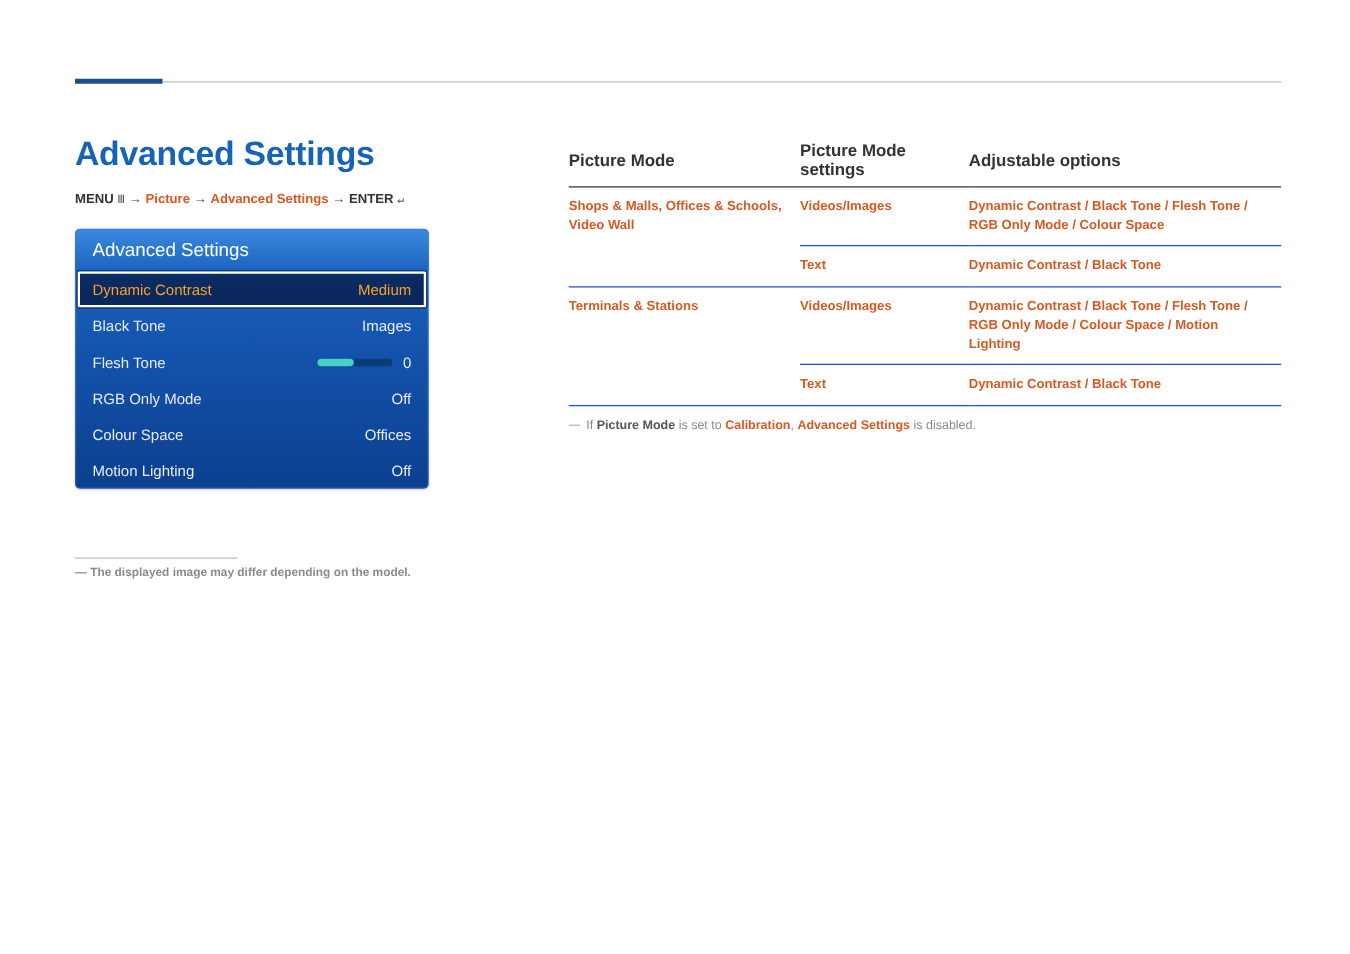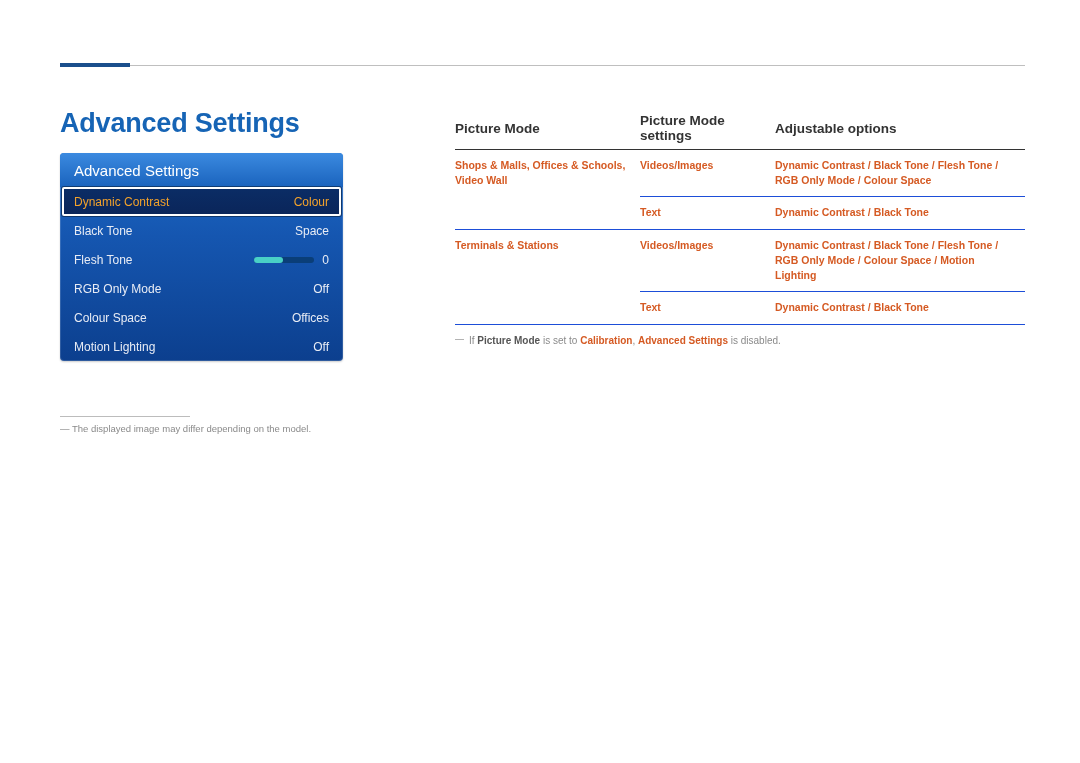--- a/index.html
+++ b/index.html
@@ -117,20 +117,21 @@
   .footnote-hr {
     width: 130px;
     border: none;
     border-top: 1px solid #bcbcbc;
     margin-top: 55px;
     margin-bottom: 6px;
   }
   .footnote {
     font-size: 9.5px;
     color: #8a8a8a;
+    font-weight: bold;
   }
 
   
   .tbl {
     width: 100%;
     border-collapse: collapse;
     font-size: 10.5px;
   }
   .tbl th {
     text-align: left;
@@ -172,31 +173,42 @@
 <body>
 
 <div class="page">
   <div class="top-rule"></div>
   <div class="top-rule-bold"></div>
 
   <div class="content">
     <div class="left">
       <h1 class="section-title">Advanced Settings</h1>
 
+      <div class="breadcrumb">
+        <span class="bold">MENU</span>
+        <span class="icon">Ⅲ</span>
+        <span class="arrow">→</span>
+        <span class="accent">Picture</span>
+        <span class="arrow">→</span>
+        <span class="accent">Advanced Settings</span>
+        <span class="arrow">→</span>
+        <span class="bold">ENTER</span>
+        <span class="icon">↵</span>
+      </div>
 
       <div class="osd">
         <div class="osd-title">Advanced Settings</div>
 
         <div class="osd-row selected">
           <span class="osd-label">Dynamic Contrast</span>
-          <span class="osd-value">Colour</span>
+          <span class="osd-value">Medium</span>
         </div>
         <div class="osd-row">
           <span class="osd-label">Black Tone</span>
-          <span class="osd-value">Space</span>
+          <span class="osd-value">Images</span>
         </div>
         <div class="osd-row">
           <span class="osd-label">Flesh Tone</span>
           <span class="value-with-slider">
             <span class="slider">
                 <span class="slider-fill"></span>
               </span>
             <span class="osd-value">0</span>
           </span>
         </div>

